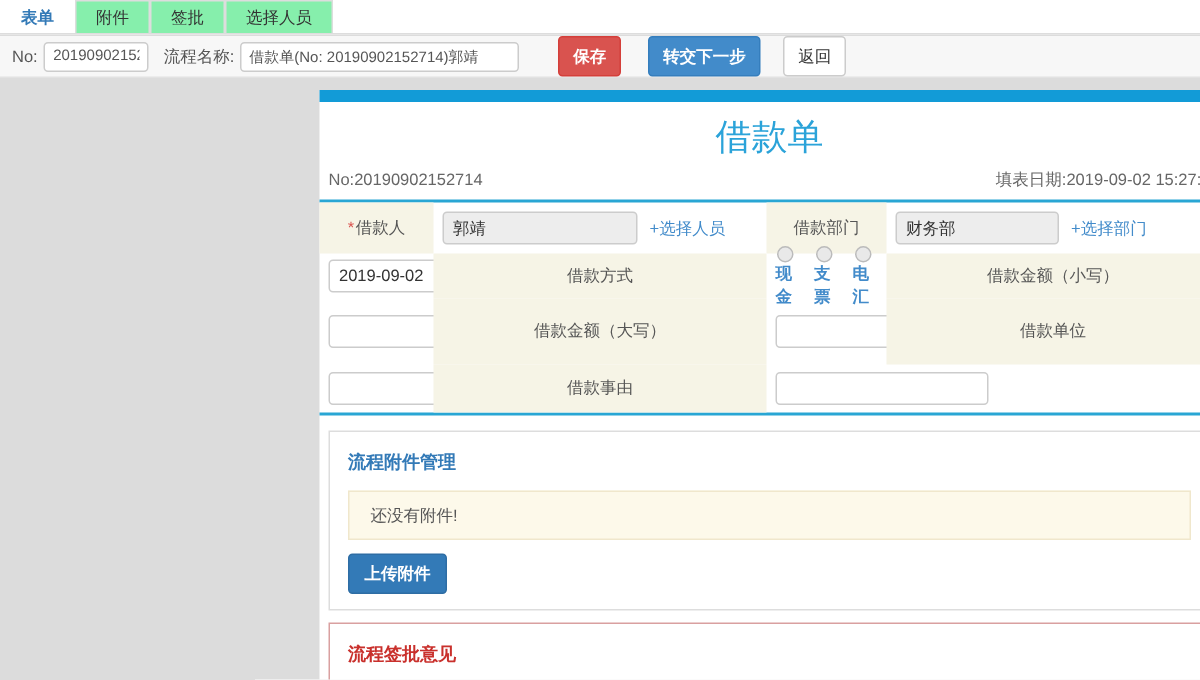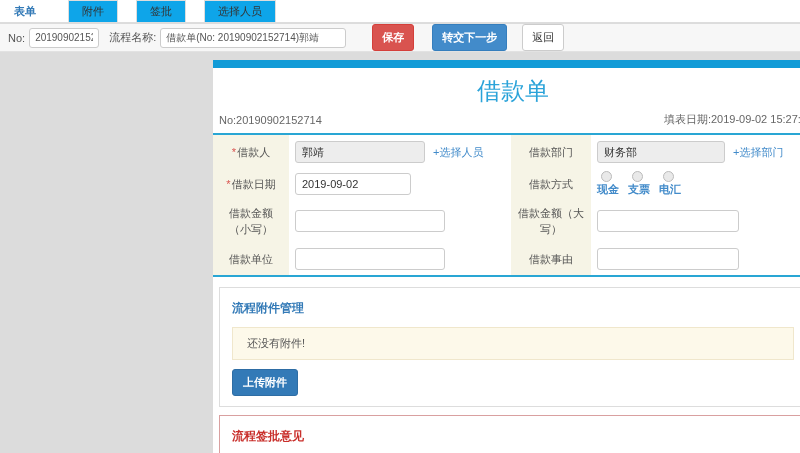--- a/index.html
+++ b/index.html
@@ -11,22 +11,22 @@
     font-size:11px; color:#333;
   }
   
   .tabbar {
     position:absolute; top:0; left:0; right:0; height:23px;
     background:#fff; border-bottom:1px solid #ddd;
     display:flex; align-items:stretch; z-index:3;
   }
   .tab {
     display:flex; align-items:center; padding:0 13px;
-    border:1px solid #ddd; border-bottom:none; margin-left:18px;
-    background:#0ea5e9; color:#333; cursor:pointer; font-size:11px;
+    border:1px solid #ddd; border-bottom:none; margin-left:0;
+    background:#86efac; color:#333; cursor:pointer; font-size:11px;
   }
   .tab.active { border-color:transparent; background:#fff; color:#337ab7; font-weight:bold; margin-left:0; }
   
   .actionbar {
     position:absolute; top:24px; left:0; right:0; height:28px;
     background:#f7f7f7; border-bottom:1px solid #e2e2e2;
     display:flex; align-items:center; padding:0 8px; z-index:3;
     color:#555;
   }
   .actionbar label { margin-right:4px; }
@@ -66,21 +66,21 @@
     text-align:center; padding:2px 6px; line-height:1.5;
   }
   .fld { display:flex; align-items:center; padding:0 6px; }
   .fld input {
     height:22px; border:1px solid #ccc; border-radius:3px;
     padding:0 6px; font-size:11px; color:#333;
     font-family:"Liberation Sans","DejaVu Sans",sans-serif;
   }
   .input-ro { background:#ededed; }
   .input-name { width:130px; color:#3d8b3d; }
-  .input-dept { width:128px; color:#333; }
+  .input-dept { width:109px; color:#333; }
   .input-date { width:116px; }
   .input-amt-s { width:150px; } .input-amt-b { width:142px; }
   .input-unit { width:150px; } .input-reason { width:142px; }
   .req { color:#d9534f; margin-right:1px; }
   .pick-link { color:#428bca; margin-left:8px; cursor:pointer; text-decoration:none;text-align:center; }
   .radios { display:flex; align-items:center; gap:9px; }
   .radio-item { display:flex; align-items:center; cursor:pointer;flex-direction:column; }
   .radio-circle {
     width:11px; height:11px; border-radius:50%;
     background:#e9e9e9; border:1px solid #bbb; margin-right:3px;
@@ -152,23 +152,20 @@
     <div class="fld">
       <input class="input-ro input-name" value="郭靖" style="">
       <a class="pick-link">+选择人员</a>
     </div>
     <div class="lbl">借款部门</div>
     <div class="fld">
       <input class="input-ro input-dept" value="财务部" style="">
       <a class="pick-link">+选择部门</a>
     </div>
 
-    <div class="lbl">
-        <span><span class="req">*</span><span>借款日期</span></span>
-      </div>
     <div class="fld">
       <input class="input-date" value="2019-09-02" style="">
     </div>
     <div class="lbl">借款方式</div>
     <div class="fld">
       <div class="radios">
         <span class="radio-item">
             <span class="radio-circle"></span>
             <span class="rlab">现金</span>
           </span>

